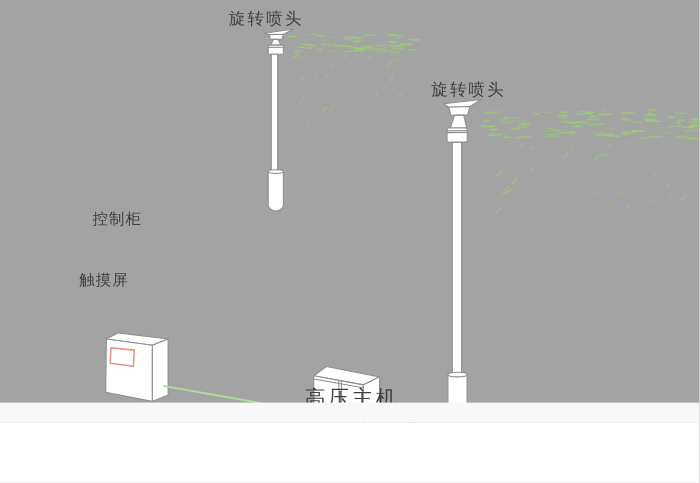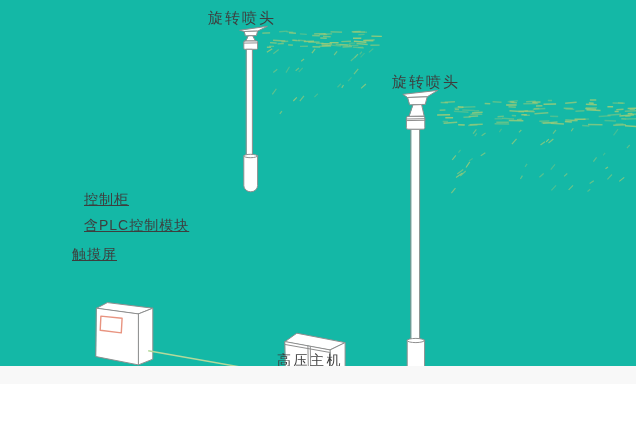--- a/index.html
+++ b/index.html
@@ -1,27 +1,27 @@
 <!DOCTYPE html>
 <html style="--line: #8f8f8f; --text: #3e3e3e; --screen: #e89480; --green: #b4d99b; --red: #e8917c;"><head>
 <meta charset="utf-8">
 <style>
   html,body{margin:0;padding:0;background:#ffffff;}
-  #stage{position:relative;width:636px;height:384px;background:#14b8a6;overflow:hidden;
+  #stage{position:relative;width:636px;height:384px;background:#a3a3a3;overflow:hidden;
          font-family:"Liberation Sans",sans-serif;}
   svg{position:absolute;left:0;top:0;}
   .lineart{stroke:var(--line);fill:none;stroke-width:1;stroke-linejoin:round;stroke-linecap:round;}
   .face{fill:#ffffff;}
   .screen-outline{stroke:var(--screen);stroke-width:1.4;fill:none;stroke-linejoin:round;}
   .conn-green{stroke:var(--green);stroke-width:1.6;fill:none;}
   .conn-red{stroke:var(--red);stroke-width:1.6;fill:none;}
   .label{position:absolute;color:var(--text);white-space:nowrap;line-height:1.2;}
   .label-head{font-size:15px;letter-spacing:2px;}
-  .label-cab{font-size:14px;letter-spacing:1px;text-decoration:underline;}
-  .label-host{font-size:14px;letter-spacing:2.5px;}
+  .label-cab{font-size:14px;letter-spacing:1px;}
+  .label-host{font-size:19px;letter-spacing:2.5px;}
   .bottom-strip{position:absolute;left:0;right:0;bottom:0;height:18px;background:#f8f8f8;}
 </style>
 </head>
 <body>
 
 <div id="stage">
 
   <svg width="636" height="439" viewBox="0 0 636 439">
 
     <g id="mist-layer">
@@ -282,19 +282,18 @@
       <line class="conn-green" x1="148.2" y1="350.8" x2="283.4" y2="374.6"></line>
       <line class="conn-green" x1="340.2" y1="377.2" x2="407.2" y2="391.6"></line>
       <line class="conn-red" x1="340.6" y1="386.4" x2="407.4" y2="402.2"></line>
     </g>
   </svg>
 
   <div class="label label-head" style="left:208px;top:9px">旋转喷头</div>
   <div class="label label-head" style="left:392px;top:73px">旋转喷头</div>
 
   <div class="label label-cab" style="left:84px;top:191px">控制柜</div>
-  <div class="label label-cab" style="left:84px;top:217px">含PLC控制模块</div>
   <div class="label label-cab" style="left:72px;top:246px">触摸屏</div>
 
   <div class="label label-host" style="left:277px;top:352px">高压主机</div>
 
   <div class="bottom-strip"></div>
 </div>
 
 </body></html>

